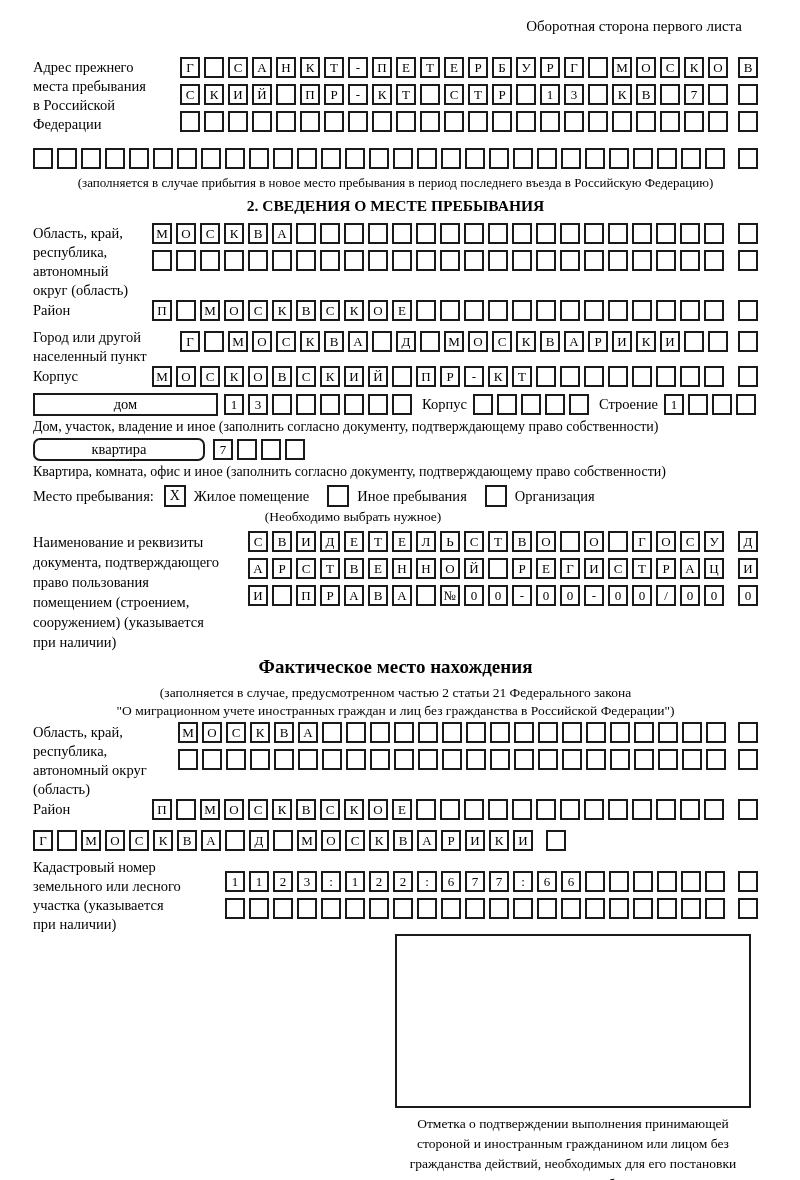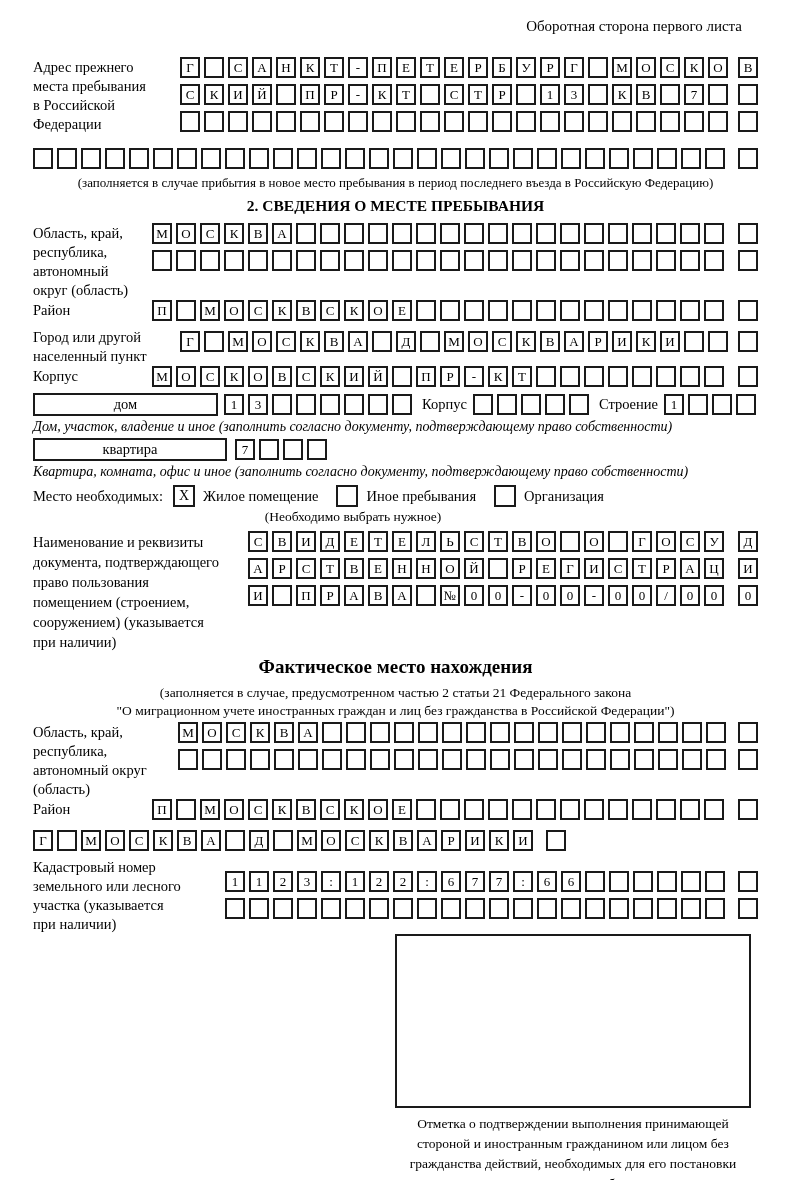--- a/index.html
+++ b/index.html
@@ -20,27 +20,27 @@
           font-size:13px; line-height:1; }
   .stretch > .cell:last-child { margin-left:auto; margin-right:0; }
   .cw578 { width:578px; } .cw606 { width:606px; } .cw725 { width:725px; }
   .cw510 { width:510px; } .cw533 { width:533px; } .cw580 { width:580px; }
 
   .pt4 { padding-top:4px; } .pt14 { padding-top:14px; }
   .mt10 { margin-top:10px; }
 
   .caption { font-size:13px; text-align:center; margin:0 0 5px 0; line-height:16px; }
   .section-title { font-weight:bold; font-size:15.5px; text-align:center; margin:6px 0 8px 0; }
-  .left-caption { font-size:14px; margin:0 0 3px 0; line-height:16px;font-style:italic; }
+  .left-caption { font-size:14px; margin:0 0 3px 0; line-height:16px; }
 
   .dom-row { display:flex; align-items:center; margin:0 0 3px 0; }
   .dom-row .cells { margin-bottom:0; }
   .field-box { box-sizing:border-box; border:2px solid #1a1a1a; height:23px; display:flex;
                align-items:center; justify-content:center; font-size:14.5px; flex:0 0 auto; }
-  .fw167 { width:185px; margin-right:6px; } .fw197 { width:194px; margin-right:8px; }
+  .fw167 { width:185px; margin-right:6px; } .fw197 { width:172px; margin-right:8px;border-radius:7px; }
   .inline-label { font-size:14.5px; margin:0 6px; flex:0 0 auto; }
 
   .mesto-row { display:flex; align-items:center; font-size:14.5px; margin-top:5px; }
   .checkbox { box-sizing:border-box; width:22px; height:22px; border:2px solid #1a1a1a;
               display:flex; align-items:center; justify-content:center; font-size:14px; flex:0 0 auto; }
   .mesto-label { margin-right:10px; }
   .opt-label { margin:0 18px 0 8px; }
   .mesto-caption { width:640px; text-align:center; font-size:13.5px; margin:2px 0 6px 0; }
 
   .fact-title { font-weight:bold; font-size:19px; text-align:center; margin:4px 0 6px 0; }
@@ -371,21 +371,21 @@
     <div class="cells">
         <div class="cell">7</div>
         <div class="cell"></div>
         <div class="cell"></div>
         <div class="cell"></div>
       </div>
   </div>
   <div class="left-caption">Квартира, комната, офис и иное (заполнить согласно документу, подтверждающему право собственности)</div>
 
   <div class="mesto-row">
-    <span class="mesto-label">Место необходимых:</span>
+    <span class="mesto-label">Место пребывания:</span>
     <span class="checkbox">X</span>
     <span class="opt-label">Жилое помещение</span>
     <span class="checkbox"></span>
     <span class="opt-label">Иное пребывания</span>
     <span class="checkbox"></span>
     <span class="opt-label">Организация</span>
   </div>
   <div class="mesto-caption">(Необходимо выбрать нужное)</div>
 
   <div class="row">

